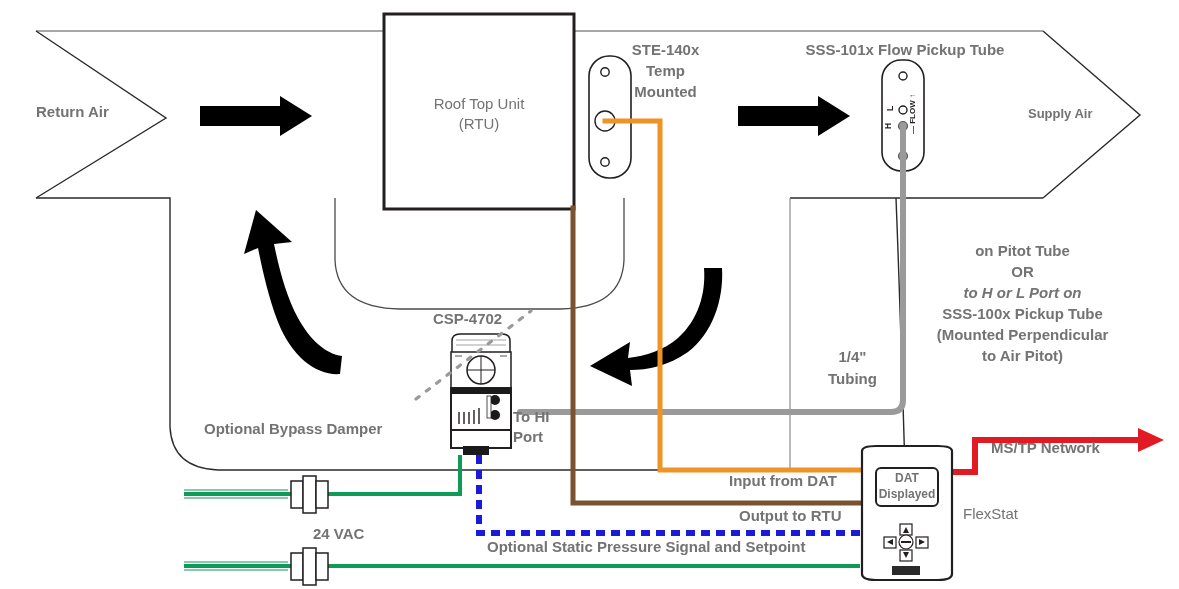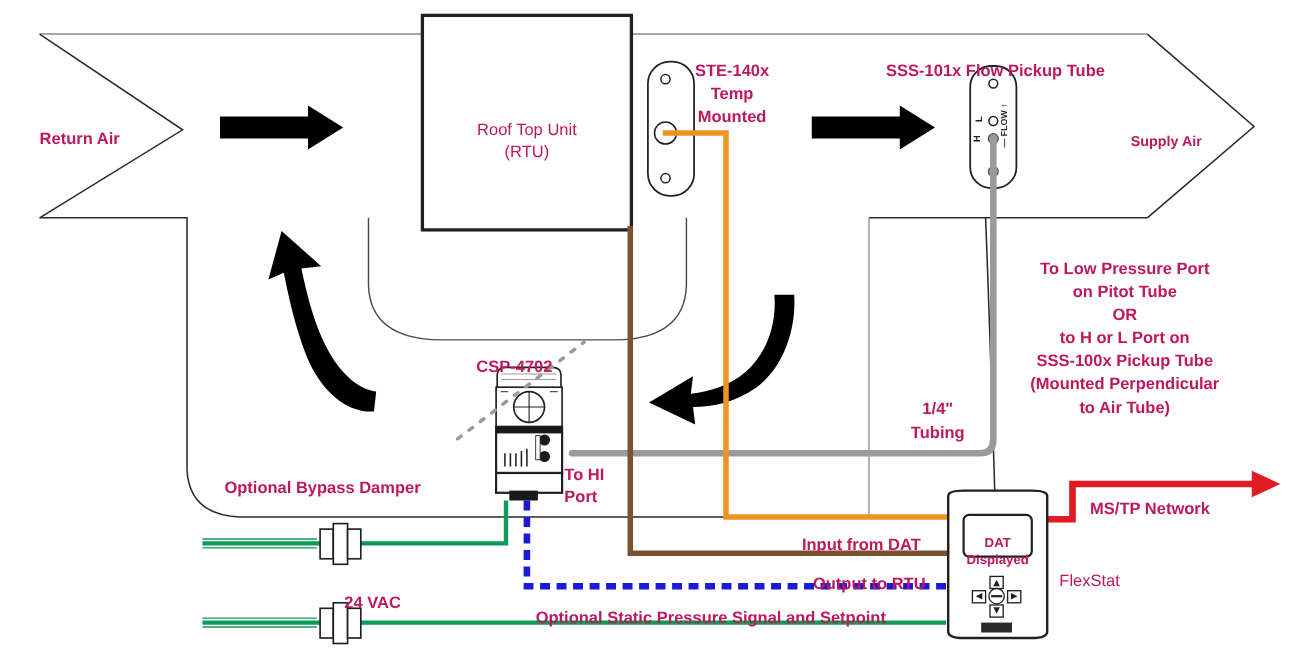--- a/index.html
+++ b/index.html
@@ -2,22 +2,22 @@
 <html><head>
 <meta charset="utf-8">
 <title>RTU Static Pressure Control Diagram</title>
 <style>
   html,body{margin:0;padding:0;background:#ffffff;}
   body{width:1179px;height:589px;overflow:hidden;
        font-family:"Liberation Sans","DejaVu Sans",sans-serif;
        color:#231f20;}
   #stage{position:relative;width:1179px;height:589px;}
   svg#diagram{position:absolute;left:0;top:0;width:1179px;height:589px;}
-  .lbl{position:absolute;font-weight:bold;color:#be185d;
-       line-height:1.18;white-space:pre;margin-top:15px;}
+  .lbl{position:absolute;font-weight:bold;color:#737373;
+       line-height:1.18;white-space:pre;}
   .lbl.c{text-align:center;}
 </style>
 </head>
 <body>
 
 <div id="stage">
 
 <svg id="diagram" viewBox="0 0 1179 589">
 
   <g fill="none" stroke="#2A2A2A" stroke-width="1.4">
@@ -208,27 +208,26 @@
 <div class="lbl" style="left:433px; top:310px; font-size:15px;text-align:right;">CSP-4702</div>
 
 <div class="lbl" style="left:204px; top:420px; font-size:15px;">Optional Bypass Damper</div>
 
 <div class="lbl" style="left:513px; top:408px; font-size:15px;">To HI</div>
 <div class="lbl" style="left:513px; top:428px; font-size:15px;">Port</div>
 
 <div class="lbl c" style="left:805px; top:348px; width:95px; font-size:15px;">1/4"</div>
 <div class="lbl c" style="left:805px; top:370px; width:95px; font-size:15px;">Tubing</div>
 
-<div class="lbl c" style="left:905px; top:221px; width:235px; font-size:15px;">To Low Pressure Port</div>
 <div class="lbl c" style="left:905px; top:242px; width:235px; font-size:15px;">on Pitot Tube</div>
 <div class="lbl c" style="left:905px; top:263px; width:235px; font-size:15px;">OR</div>
-<div class="lbl c" style="left:905px; top:284px; width:235px; font-size:15px;">to H or L Port on</div>
+<div class="lbl c" style="left:905px; top:284px; width:235px; font-size:15px;font-style:italic;">to H or L Port on</div>
 <div class="lbl c" style="left:905px; top:305px; width:235px; font-size:15px;">SSS-100x Pickup Tube</div>
 <div class="lbl c" style="left:900px; top:326px; width:245px; font-size:15px;">(Mounted Perpendicular</div>
-<div class="lbl c" style="left:905px; top:347px; width:235px; font-size:15px;">to Air Tube)</div>
+<div class="lbl c" style="left:905px; top:347px; width:235px; font-size:15px;">to Air Pitot)</div>
 
 <div class="lbl" style="left:313px; top:525px; font-size:15px;">24 VAC</div>
 
 <div class="lbl" style="left:729px; top:472px; font-size:15px;">Input from DAT</div>
 
 <div class="lbl" style="left:739px; top:507px; font-size:15px;">Output to RTU</div>
 
 <div class="lbl" style="left:487px; top:538px; font-size:15px;">Optional Static Pressure Signal and Setpoint</div>
 
 <div class="lbl" style="left:991px; top:439px; font-size:15px;">MS/TP Network</div>

